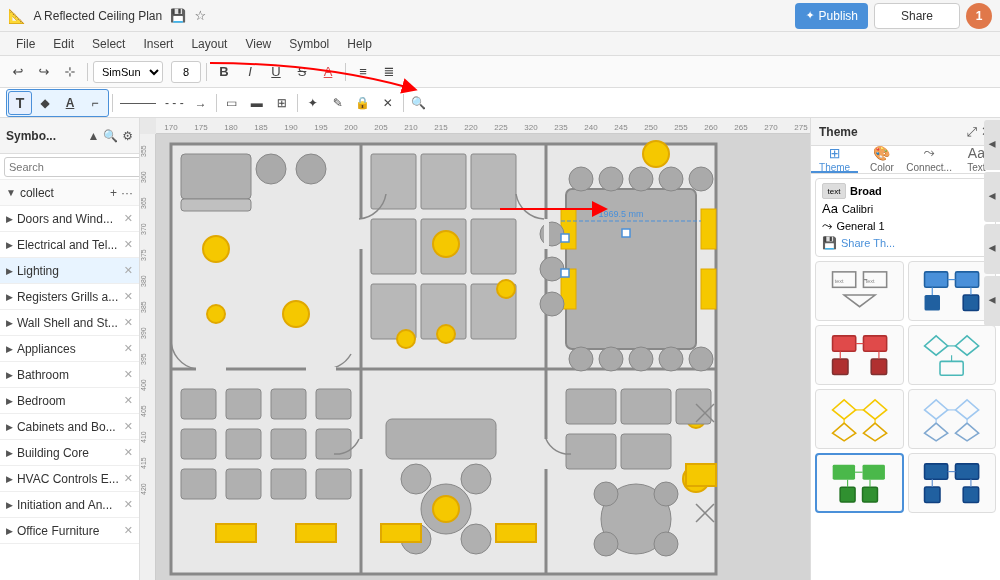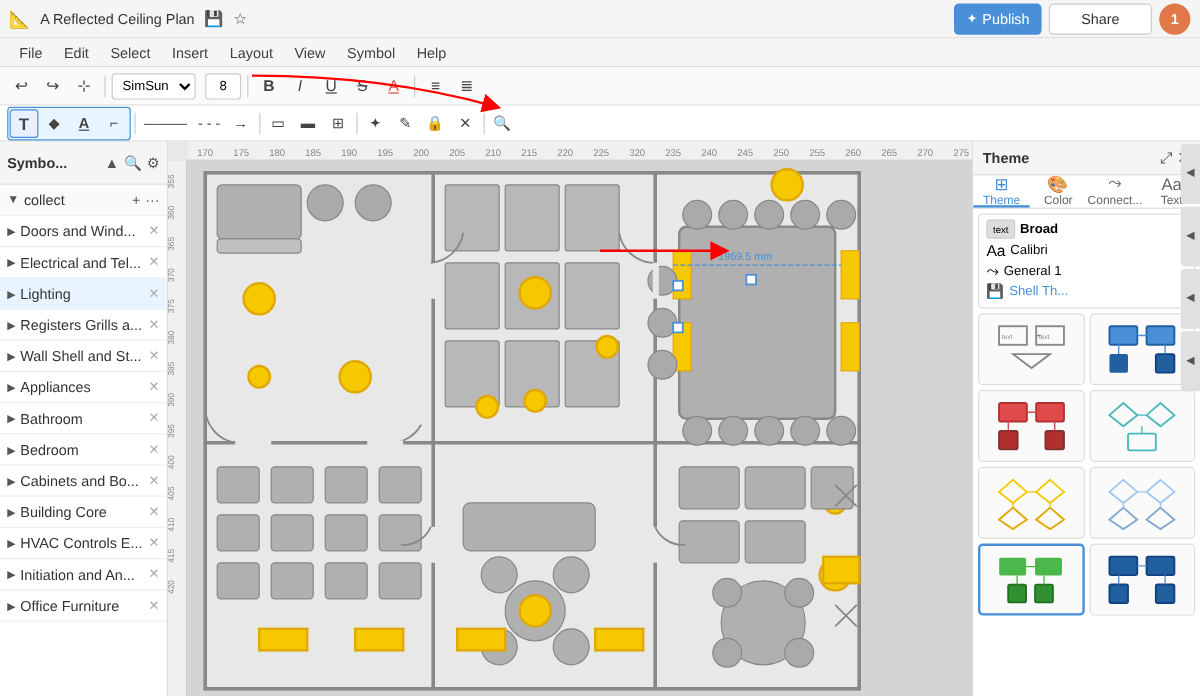--- a/index.html
+++ b/index.html
@@ -460,20 +460,23 @@
 </div>
 
 <div id="main-layout">
 
   <div id="left-panel">
     <div id="symbo-header">
       <span class="symbo-title">Symbo...</span>
       <span class="symbo-icon">▲</span>
       <span class="symbo-icon">🔍</span>
       <span class="symbo-icon">⚙</span>
+    </div>
+    <div id="search-row">
+      <input type="text" class="search-input-small" placeholder="Search" style="">
     </div>
     <div id="collect-header">
       <span class="collect-arrow">▼</span>
       <span class="collect-label">collect</span>
       <span class="collect-icon">+</span>
       <span class="collect-icon">···</span>
     </div>
     <div id="sidebar-scroll">
       <div class="sidebar-category">
         <span class="cat-arrow">▶</span>
@@ -775,21 +778,21 @@
         <div class="broad-row">
           <span style="font-size:13px;">Aa</span>
           <span style="font-size:11px;">Calibri</span>
         </div>
         <div class="broad-row">
           <span style="font-size:13px;">⤳</span>
           <span style="font-size:11px;">General 1</span>
         </div>
         <div class="broad-row">
           <span style="font-size:12px;">💾</span>
-          <span style="font-size:11px;cursor:pointer;color:#4a90d9;">Shell Th...</span>
+          <span style="font-size:11px;cursor:pointer;color:#4a90d9;">Share Th...</span>
         </div>
       </div>
 
       <div class="theme-grid">
 
         <div class="theme-item">
           <svg viewBox="0 0 80 60" width="70" height="50">
             <rect x="5" y="5" width="30" height="20" fill="none" stroke="#888" stroke-width="2"></rect>
             <rect x="45" y="5" width="30" height="20" fill="none" stroke="#888" stroke-width="2"></rect>
             <polygon points="20,35 40,50 60,35" fill="none" stroke="#888" stroke-width="2"></polygon>

